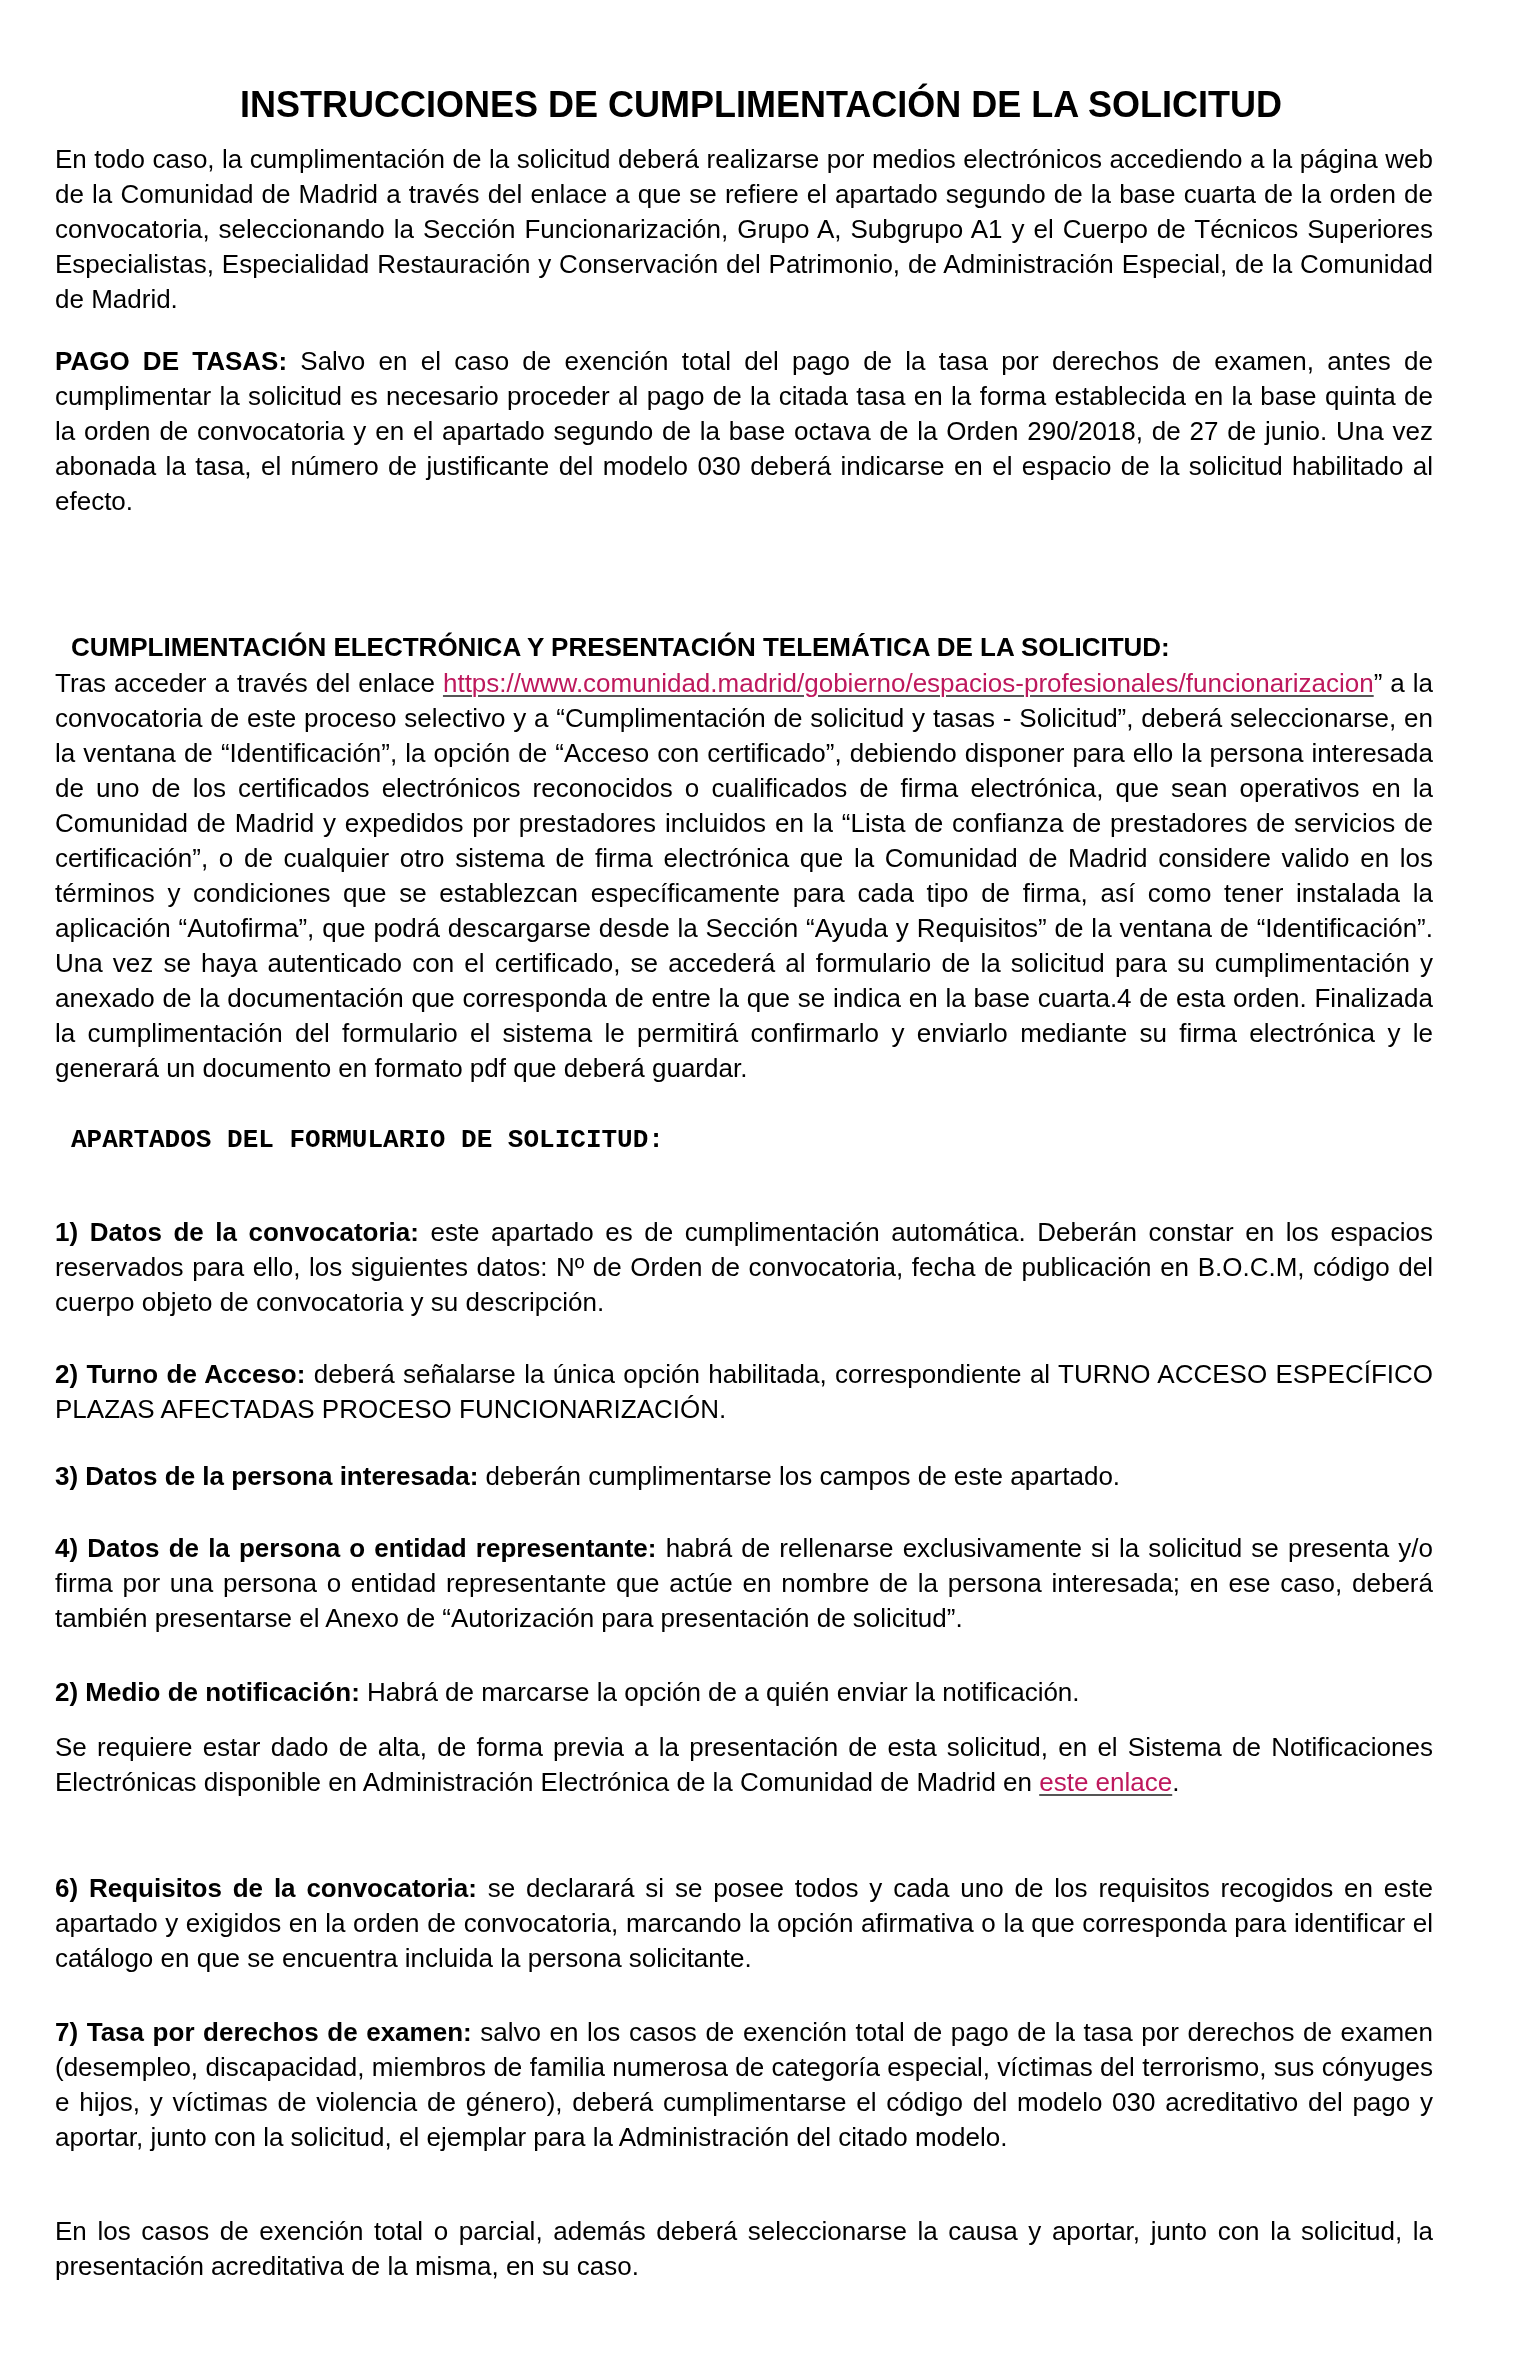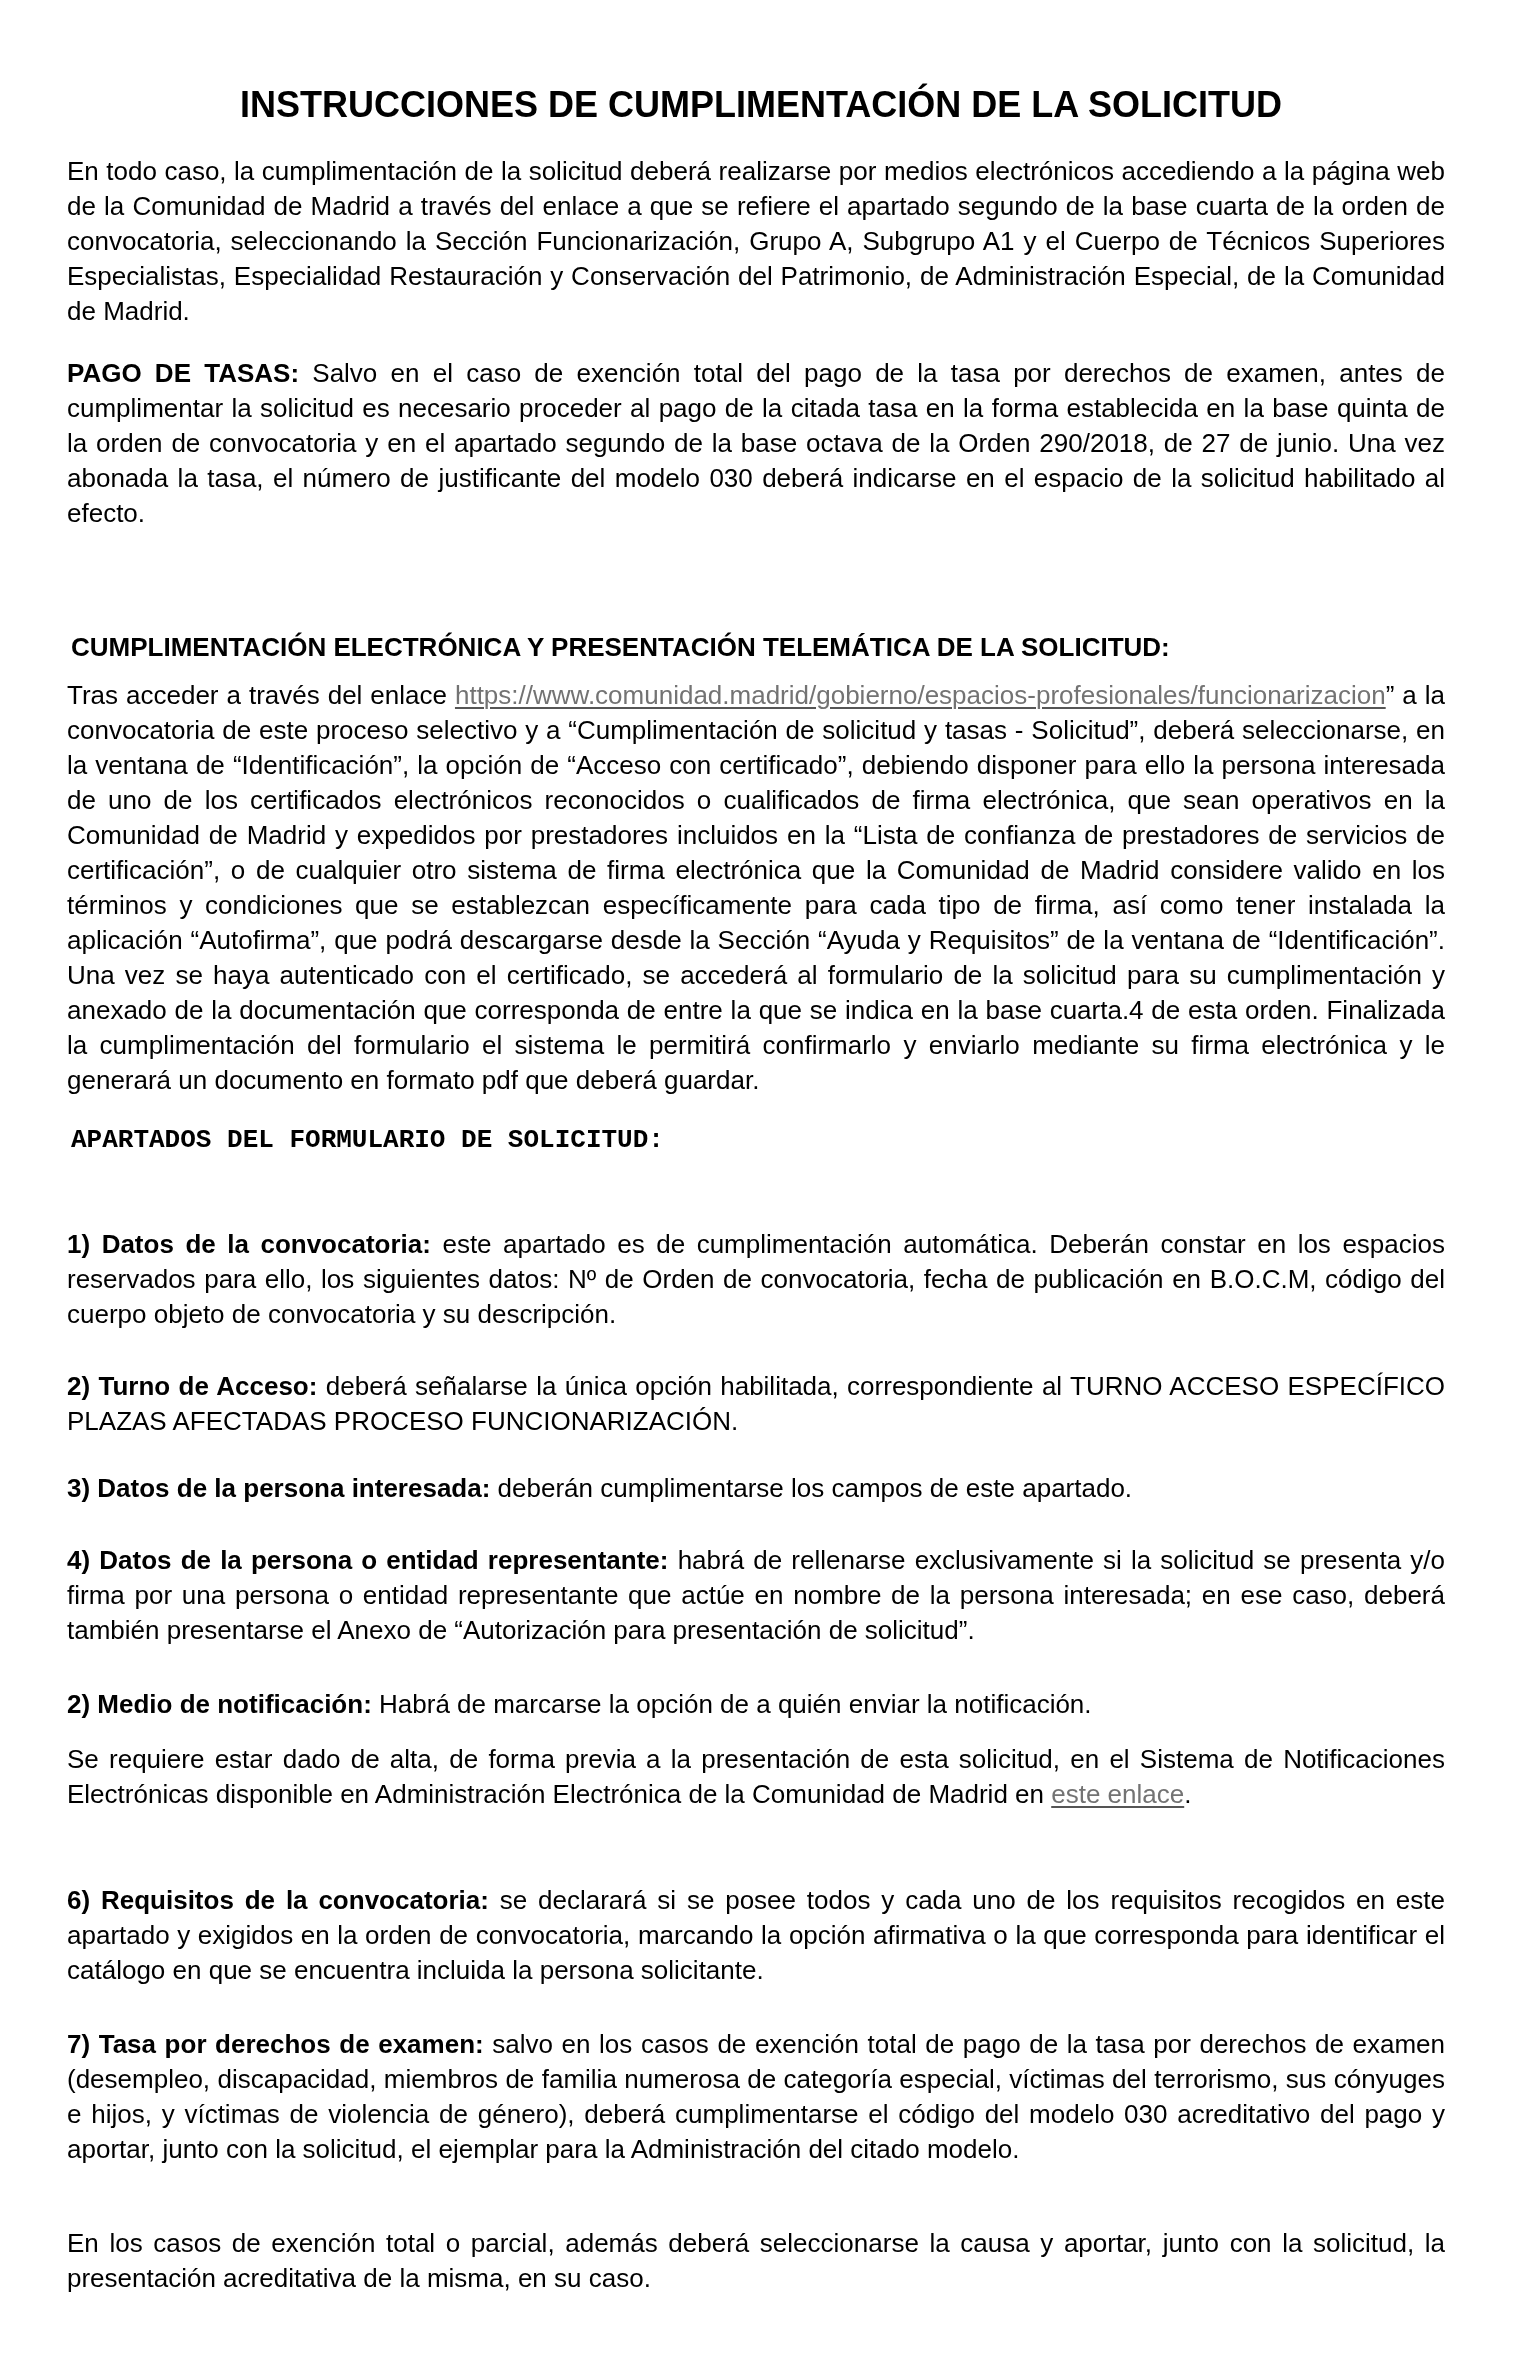--- a/index.html
+++ b/index.html
@@ -28,35 +28,35 @@
       line-height: 44px;
       letter-spacing: 0px;
       margin: 17px;
     }
     .p {
       position: absolute;
       left: 0;
       width: 1378px;
       font-size: 26px;
       line-height: 35px;
-      margin: 12px;
+      margin: 0;
       text-align: justify;
       text-align-last: left;
     }
     .h {
       position: absolute;
       left: 0;
       font-size: 26px;
       line-height: 35px;
       font-weight: bold;
       margin: 16px;
     }
     b { font-weight: bold; }
     a.link {
-      color: #737373;
+      color: #be185d;
       text-decoration: underline;
       text-decoration-color: #555555;
       text-decoration-thickness: 2.1px;
       text-underline-offset: 2.7px;
     }
   </style>
 </head>
 <body>
 
 <div class="page">

